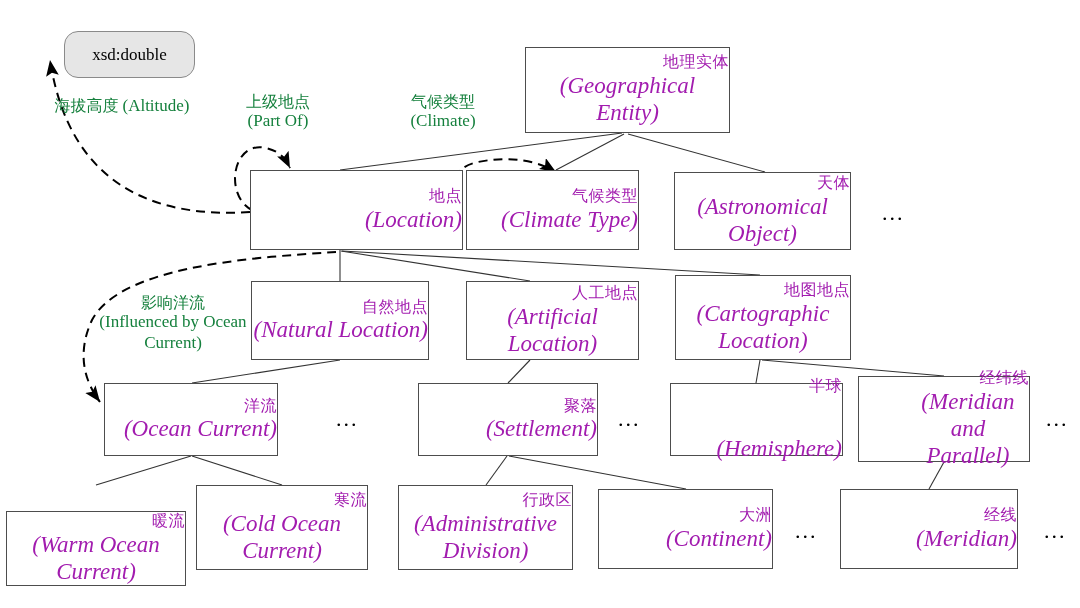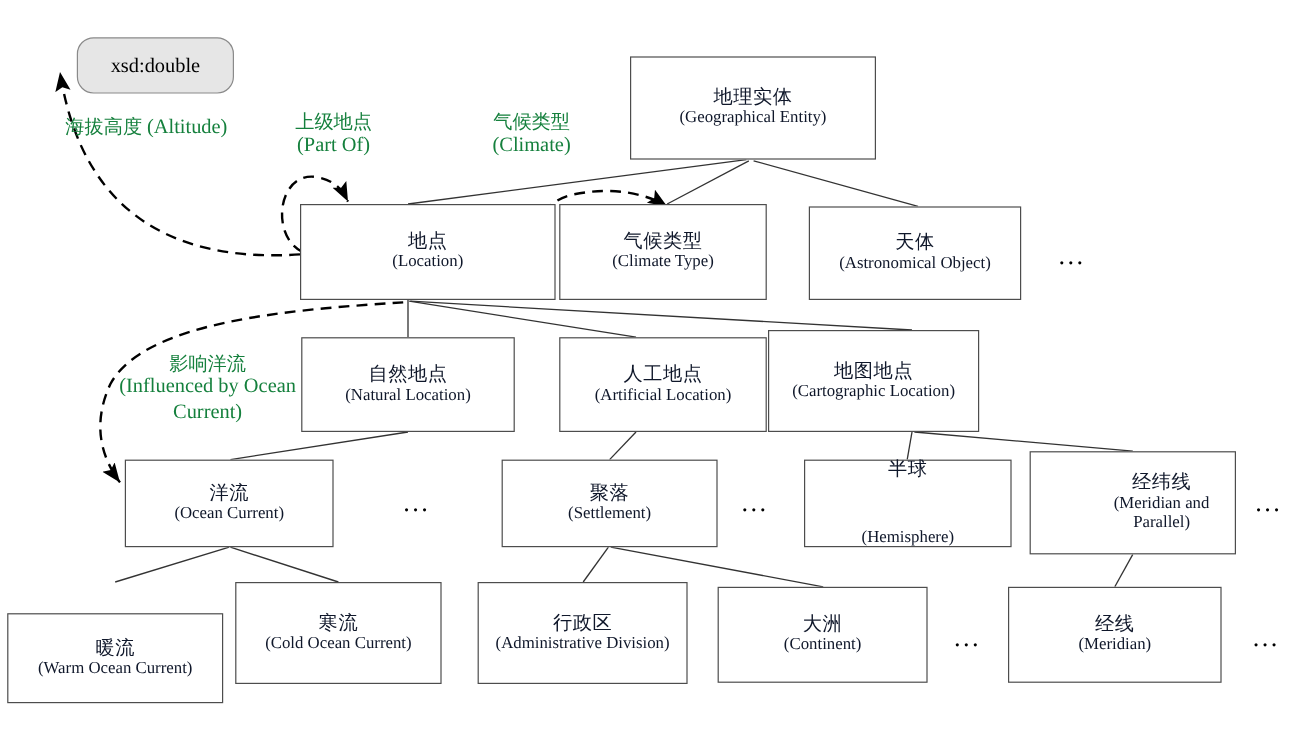--- a/index.html
+++ b/index.html
@@ -24,38 +24,39 @@
     height: 608px;
     pointer-events: none;
   }
   .node {
     position: absolute;
     box-sizing: border-box;
     border: 1px solid #4d4d4d;
     background: #ffffff;
     display: flex;
     flex-direction: column;
-    align-items: center;
+    align-items: flex-end;
     justify-content: center;
     text-align: center;
     line-height: 1.18;
-    color: #0f172a;
+    color: #a21caf;
     font-size: 17px;
     z-index: 2;
   }
   .node .cn {
     display: block;
     font-family: "DejaVu Sans", "Liberation Sans", sans-serif;
     font-size: 16px;
     letter-spacing: 0.5px;
   }
   .node .en {
     display: block;
     font-family: "Liberation Serif", "DejaVu Serif", serif;
-    font-size: 14px;
+    font-size: 23px;
+    font-style: italic;
   }
   .datatype {
     position: absolute;
     box-sizing: border-box;
     border: 1px solid #8a8a8a;
     border-radius: 14px;
     background: #e6e6e6;
     display: flex;
     align-items: center;
     justify-content: center;
@@ -171,21 +172,21 @@
   <div class="node" style="left:251px; top:281px; width:178px; height:79px;">
     <span class="cn">自然地点</span>
     <span class="en">(Natural Location)</span>
   </div>
 
   <div class="node" style="left:466px; top:281px; width:173px; height:79px;">
     <span class="cn">人工地点</span>
     <span class="en">(Artificial Location)</span>
   </div>
 
-  <div class="node" style="left:640px; top:275px; width:176px; height:85px;">
+  <div class="node" style="left:675px; top:275px; width:176px; height:85px;">
     <span class="cn">地图地点</span>
     <span class="en">(Cartographic Location)</span>
   </div>
 
   <div class="node" style="left:104px; top:383px; width:174px; height:73px;">
     <span class="cn">洋流</span>
     <span class="en">(Ocean Current)</span>
   </div>
 
   <div class="node" style="left:418px; top:383px; width:180px; height:73px;">

